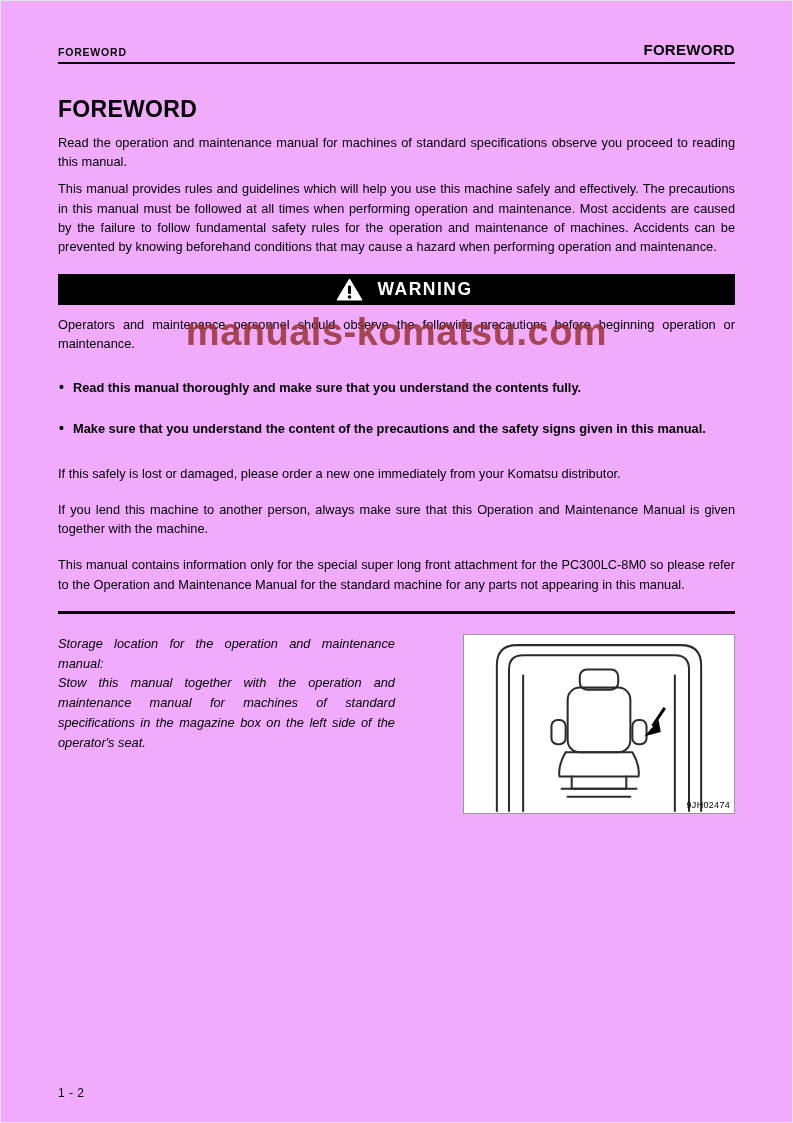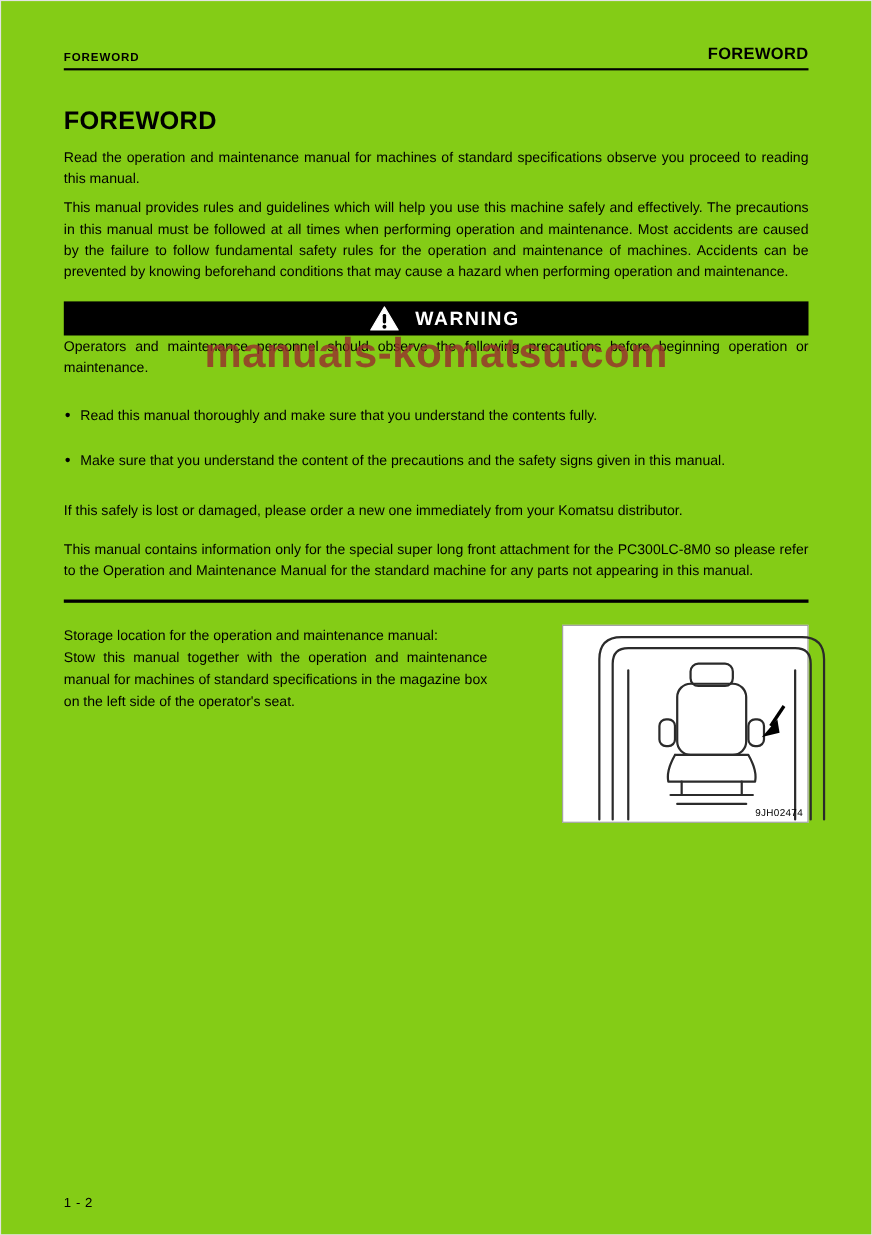--- a/index.html
+++ b/index.html
@@ -2,21 +2,21 @@
 <html><head>
 <meta charset="utf-8">
 <style>
   * { box-sizing: border-box; }
   html, body { margin: 0; padding: 0; background: #f2f2f2; }
   .page {
     position: relative;
     width: 793px;
     height: 1123px;
     margin: 0 auto;
-    background: #84cc16;
+    background: #f0abfc;
     border: 1px solid #e3e3e3;
     font-family: "Liberation Sans", sans-serif;
     color: #000;
     padding: 40px 57px 0 57px;
     overflow: hidden;
   }
   
   .page-header { display: flex; justify-content: space-between; align-items: flex-end; }
   .hdr-left  { font-size: 10.5px; font-weight: bold; letter-spacing: 0.8px; }
   .hdr-right { font-size: 15px;  font-weight: bold; letter-spacing: 0.3px; }
@@ -27,21 +27,21 @@
   .body-p {
     font-size: 12.8px;
     line-height: 1.5;
     text-align: justify;
     margin: 0 0 8px 0;
   }
   .body-p.gap-lg { margin-bottom: 17px; }
 
   
   .warning-banner {
-    margin: 18px 0 0 0;
+    margin: 18px 0 10px 0;
     background: #000;
     height: 31px;
     display: flex;
     align-items: center;
     justify-content: center;
     gap: 14px;
     padding-left: 16px;
   }
   .warning-label {
     color: #fff;
@@ -59,21 +59,21 @@
     transform: translateX(-50%);
     font-size: 38px;
     font-weight: 700;
     color: rgba(150, 48, 44, 0.82);
     white-space: nowrap;
     pointer-events: none;
     letter-spacing: 0.5px;
   }
 
   
-  .bullet-list { list-style: none; margin: 24px 0 26px 0; padding: 0; }
+  .bullet-list { list-style: none; margin: 24px 0 26px 0; padding: 0; font-weight: bold; }
   .bullet-list li {
     position: relative;
     padding-left: 15px;
     margin-bottom: 22px;
     font-size: 12.8px;
     line-height: 1.5;
     text-align: justify;
   }
   .bullet-list li::before {
     content: "\2022";
@@ -86,24 +86,25 @@
 
   .thick-rule { border: none; border-top: 3.5px solid #000; margin: 14px 0 20px 0; }
 
   
   .storage-row { display: flex; gap: 26px; }
   .storage-text {
     width: 392px;
     font-size: 12.8px;
     line-height: 1.55;
     text-align: justify;
+    font-style: italic;
   }
   .figure-box {
     position: relative;
-    width: 224px;
+    width: 272px;
     height: 180px;
     border: 1px solid #9a9a9a;
     background: #fff;
     flex-shrink: 0;
     margin-left: 42px;
   }
   .figure-code {
     position: absolute;
     right: 4px;
     bottom: 3px;
@@ -149,20 +150,21 @@
     <p class="body-p">Operators and maintenance personnel should observe the following precautions before beginning operation or maintenance.</p>
     <div class="watermark">manuals-komatsu.com</div>
   </div>
 
   <ul class="bullet-list">
     <li>Read this manual thoroughly and make sure that you understand the contents fully.</li>
     <li>Make sure that you understand the content of the precautions and the safety signs given in this manual.</li>
   </ul>
 
   <p class="body-p gap-lg">If this safely is lost or damaged, please order a new one immediately from your Komatsu distributor.</p>
+  <p class="body-p gap-lg">If you lend this machine to another person, always make sure that this Operation and Maintenance Manual is given together with the machine.</p>
   <p class="body-p gap-lg">This manual contains information only for the special super long front attachment for the PC300LC-8M0 so please refer to the Operation and Maintenance Manual for the standard machine for any parts not appearing in this manual.</p>
 
   <hr class="thick-rule">
 
   <div class="storage-row">
     <div class="storage-text">
       <span>Storage location for the operation and maintenance manual:</span>
       <br>
       <span>Stow this manual together with the operation and maintenance manual for machines of standard specifications in the magazine box on the left side of the operator's seat.</span>
     </div>

